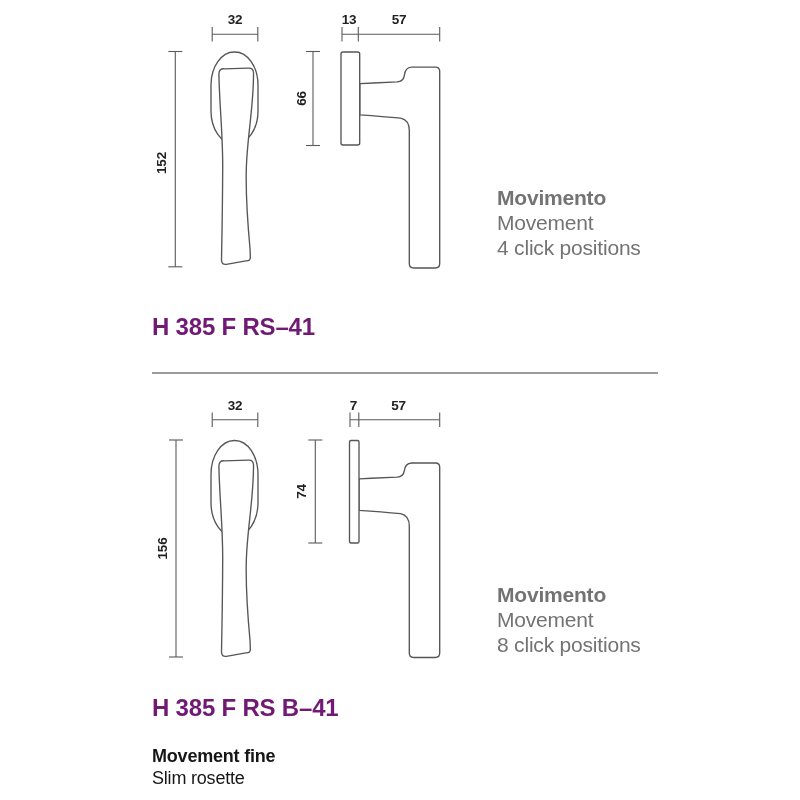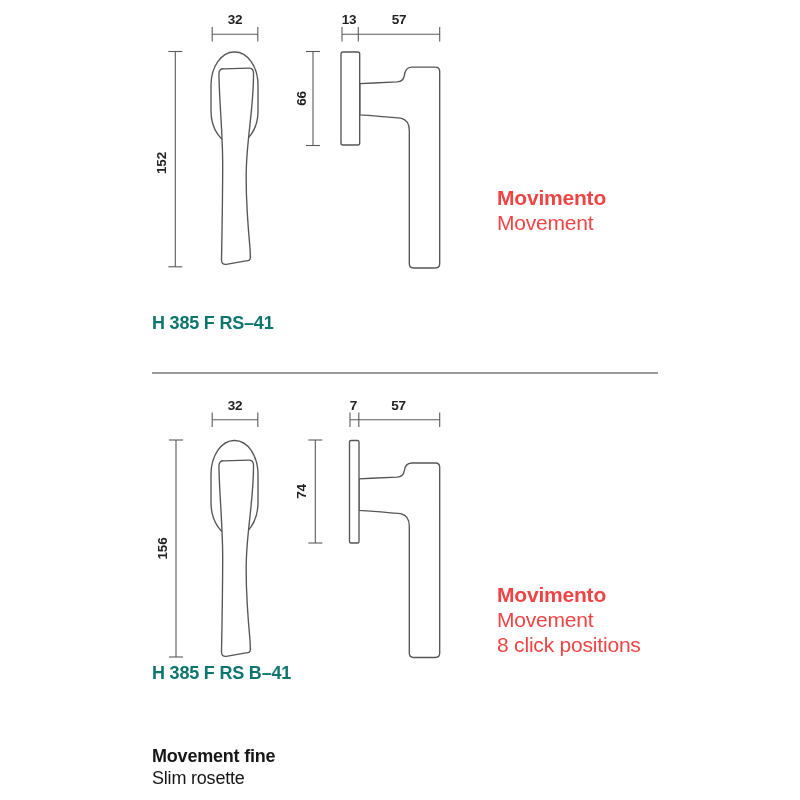--- a/index.html
+++ b/index.html
@@ -10,23 +10,23 @@
     color:#1a1a1a;
   }
   .abs{position:absolute;}
   svg{display:block;}
   .outline{fill:#ffffff;stroke:#565656;stroke-width:1.35;stroke-linejoin:round;}
   .dim{stroke:#5a5a5a;stroke-width:1.1;}
   .dim-label{
     font-family:"Liberation Sans",sans-serif;
     font-size:13.5px;font-weight:700;fill:#222222;letter-spacing:-0.2px;
   }
-  .movement-block{font-size:21px;line-height:25px;color:#ef4444;letter-spacing:-0.2px;}
+  .movement-block{font-size:21px;line-height:25px;color:#737373;letter-spacing:-0.2px;}
   .movement-block .bold-line{font-weight:700;}
-  .product-code{font-size:18px;font-weight:700;color:#0f766e;letter-spacing:-0.2px;white-space:nowrap;}
+  .product-code{font-size:24px;font-weight:700;color:#701a75;letter-spacing:-0.2px;white-space:nowrap;}
   .divider{height:2px;background:#9c9c9c;}
   .footer-note{font-size:18px;line-height:22px;color:#161616;letter-spacing:-0.2px;}
   .footer-note .note-title{font-weight:700;}
 </style>
 </head>
 <body>
 
 <svg class="abs" style="left:0;top:0;" width="470" height="800" viewBox="0 0 470 800">
 
   <g>
@@ -168,30 +168,31 @@
         <line class="dim" x1="308.3" y1="543" x2="322.3" y2="543"></line>
         <text class="dim-label" x="305.5" y="491.5" text-anchor="middle" transform="rotate(-90 305.5 491.5)">74</text>
       </g>
     </g>
   </g>
 </svg>
 
 <div class="abs movement-block" style="left:497px;top:185px;">
   <div class="bold-line">Movimento</div>
   <div>Movement</div>
+  <div>4 click positions</div>
 </div>
 
 <div class="abs product-code" style="left:152px;top:313px;">H 385 F RS–41</div>
 
 <div class="abs divider" style="left:152px;top:372px;width:506px;"></div>
 
 <div class="abs movement-block" style="left:497px;top:582px;">
   <div class="bold-line">Movimento</div>
   <div>Movement</div>
   <div>8 click positions</div>
 </div>
 
-<div class="abs product-code" style="left:152px;top:663px;">H 385 F RS B–41</div>
+<div class="abs product-code" style="left:152px;top:694px;">H 385 F RS B–41</div>
 
 <div class="abs footer-note" style="left:152px;top:745px;">
   <div class="note-title">Movement fine</div>
   <div>Slim rosette</div>
 </div>
 
 </body></html>

